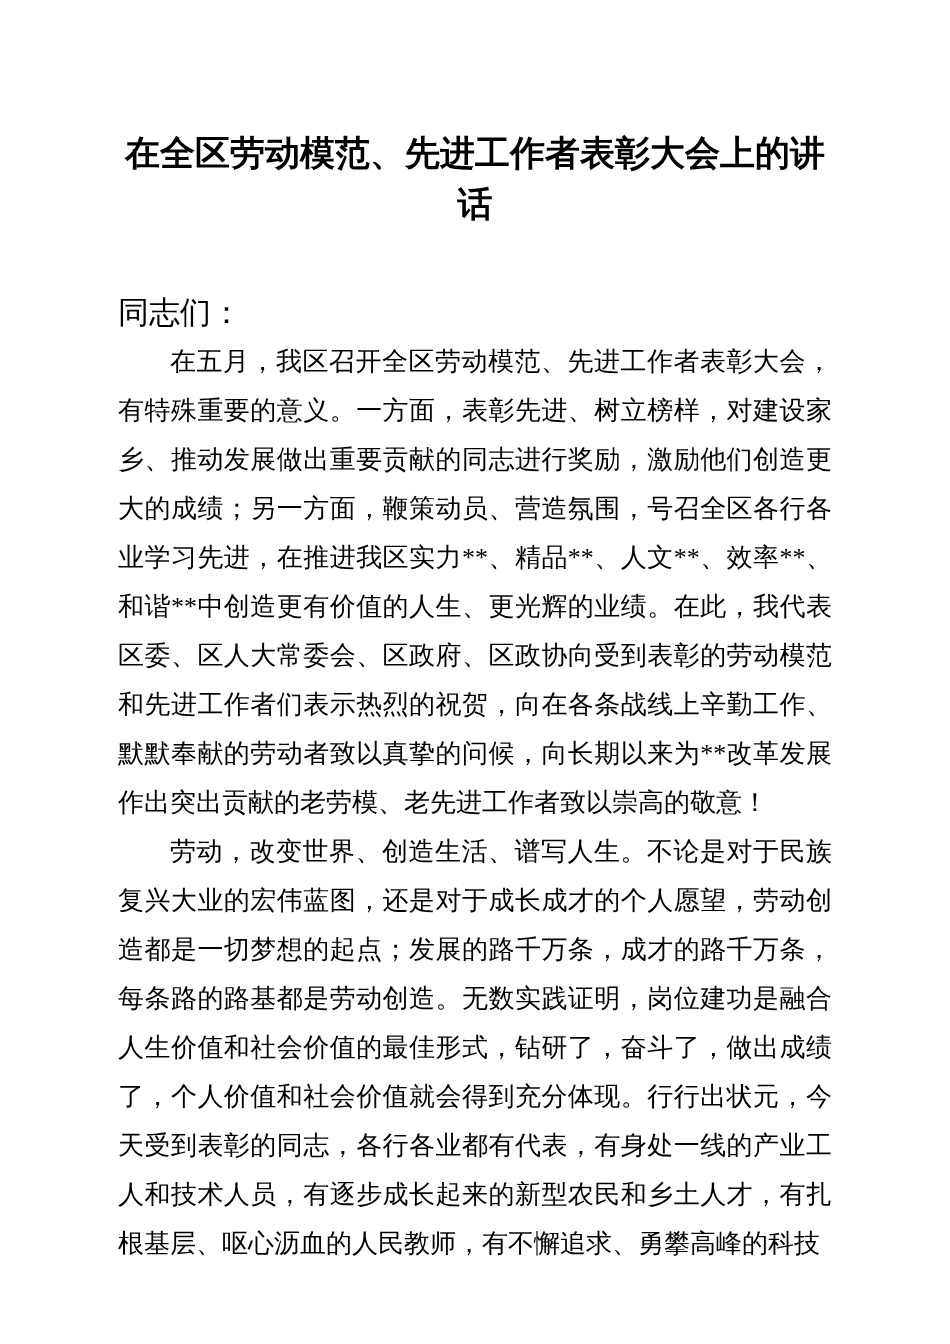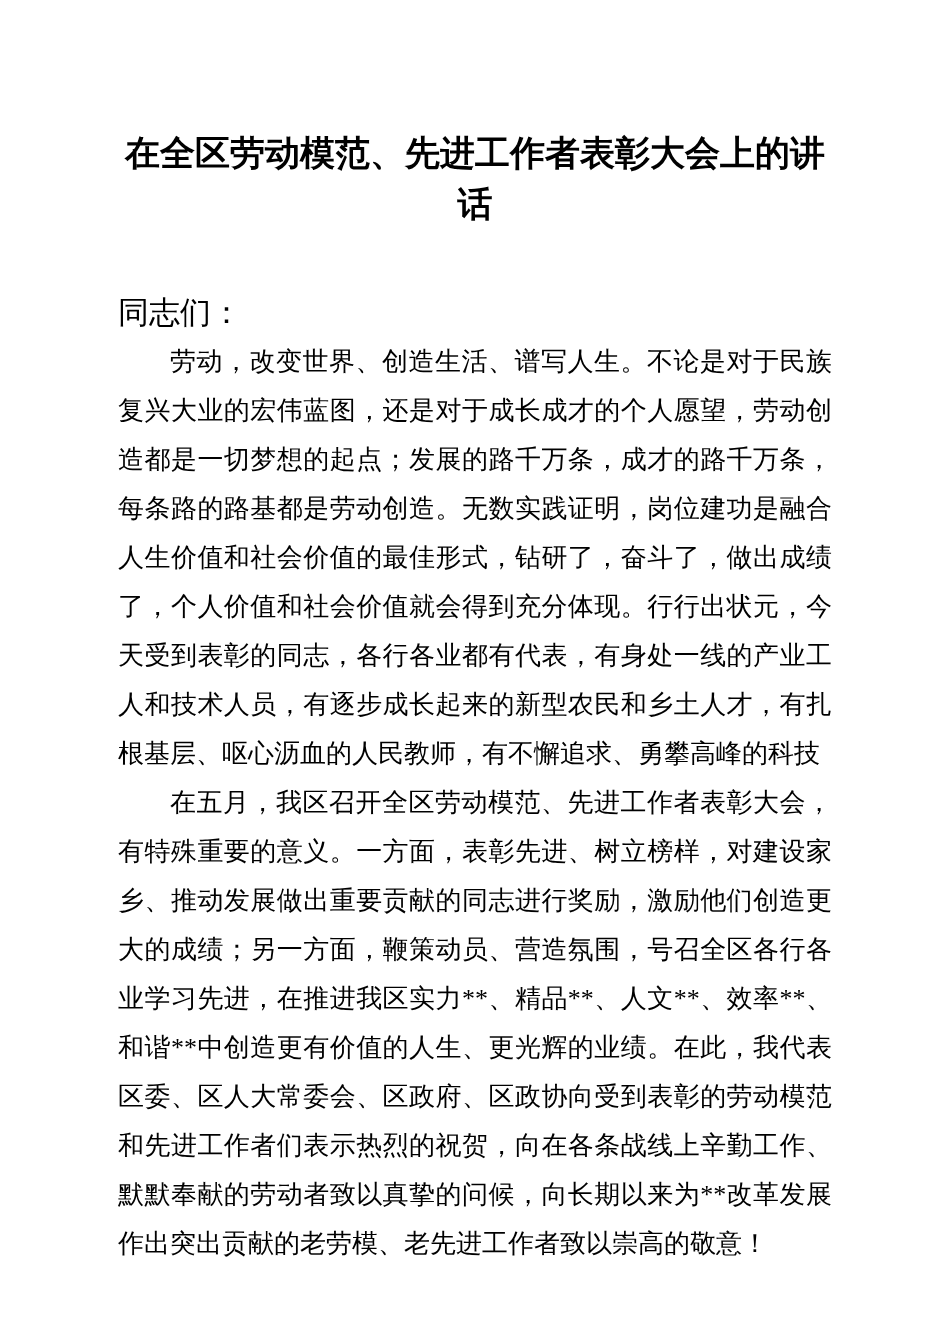--- a/index.html
+++ b/index.html
@@ -46,16 +46,16 @@
   }
 </style>
 </head>
 <body>
 
 <div class="page">
   <h1 class="doc-title">在全区劳动模范、先进工作者表彰大会上的讲话</h1>
 
   <p class="salutation">同志们：</p>
 
+  <p class="para">在五月，我区召开全区劳动模范、先进工作者表彰大会，有特殊重要的意义。一方面，表彰先进、树立榜样，对建设家乡、推动发展做出重要贡献的同志进行奖励，激励他们创造更大的成绩；另一方面，鞭策动员、营造氛围，号召全区各行各业学习先进，在推进我区实力**、精品**、人文**、效率**、和谐**中创造更有价值的人生、更光辉的业绩。在此，我代表区委、区人大常委会、区政府、区政协向受到表彰的劳动模范和先进工作者们表示热烈的祝贺，向在各条战线上辛勤工作、默默奉献的劳动者致以真挚的问候，向长期以来为**改革发展作出突出贡献的老劳模、老先进工作者致以崇高的敬意！</p>
+
   <p class="para">劳动，改变世界、创造生活、谱写人生。不论是对于民族复兴大业的宏伟蓝图，还是对于成长成才的个人愿望，劳动创造都是一切梦想的起点；发展的路千万条，成才的路千万条，每条路的路基都是劳动创造。无数实践证明，岗位建功是融合人生价值和社会价值的最佳形式，钻研了，奋斗了，做出成绩了，个人价值和社会价值就会得到充分体现。行行出状元，今天受到表彰的同志，各行各业都有代表，有身处一线的产业工人和技术人员，有逐步成长起来的新型农民和乡土人才，有扎根基层、呕心沥血的人民教师，有不懈追求、勇攀高峰的科技</p>
-
-  <p class="para">在五月，我区召开全区劳动模范、先进工作者表彰大会，有特殊重要的意义。一方面，表彰先进、树立榜样，对建设家乡、推动发展做出重要贡献的同志进行奖励，激励他们创造更大的成绩；另一方面，鞭策动员、营造氛围，号召全区各行各业学习先进，在推进我区实力**、精品**、人文**、效率**、和谐**中创造更有价值的人生、更光辉的业绩。在此，我代表区委、区人大常委会、区政府、区政协向受到表彰的劳动模范和先进工作者们表示热烈的祝贺，向在各条战线上辛勤工作、默默奉献的劳动者致以真挚的问候，向长期以来为**改革发展作出突出贡献的老劳模、老先进工作者致以崇高的敬意！</p>
 </div>
 
 </body></html>

